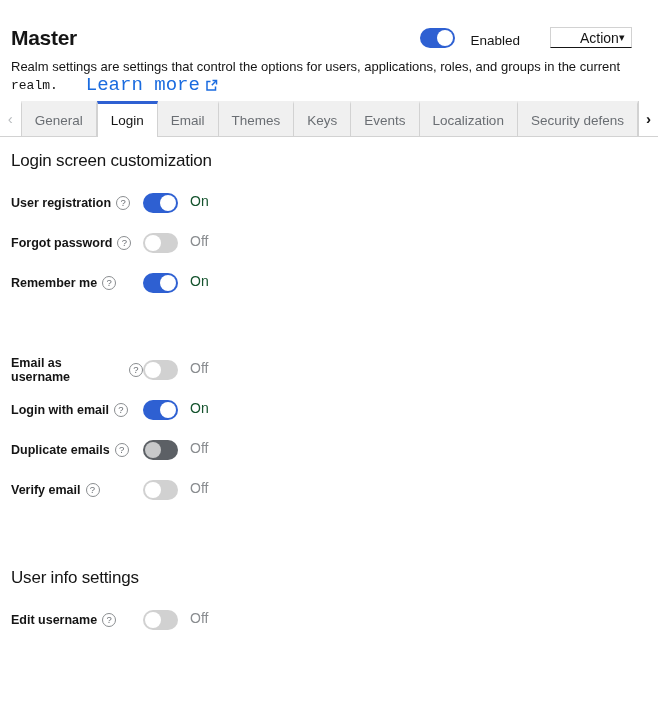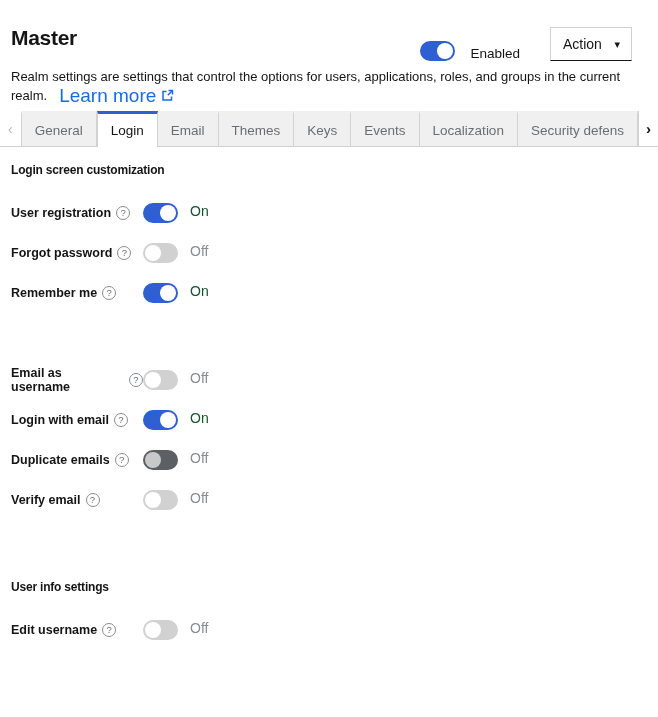--- a/index.html
+++ b/index.html
@@ -14,33 +14,33 @@
   }
 
   
   .header { padding:25px 10px 0 11px; }
   .header-top { display:flex; justify-content:space-between; align-items:flex-start; }
   .page-title { font-size:21px; font-weight:700; letter-spacing:-0.3px; line-height:26px; }
   .controls { display:flex; align-items:flex-end; margin-top:2px; margin-right:16px; }
   .enabled-label { font-size:13.5px; margin-left:15px; }
   .action-btn {
     margin-left:30px;
-    width:82px; height:34px;
+    width:82px; height:21px;
     background:#fff;
     border:1px solid #d2d2d2;
     border-bottom:1.5px solid #151515;
     display:flex; align-items:center; justify-content:space-between;
-    padding:0 11px 0 12px;
+    padding:0 11px 0 29px;
     font-size:14px; color:#151515;
     cursor:pointer;
   }
   .caret { font-size:11px; color:#151515; }
 
   .description { margin-top:6px; font-size:13px; line-height:19px; color:#151515; }
-  .desc-line2 { display:flex; align-items:center; gap:12px; }
+  .desc-line2 { display:flex; align-items:center; gap:28px;font-family:Liberation Mono, monospace; }
   .learn-more { display:inline-flex; align-items:center; gap:5px; color:#1a6bdf; font-size:19px; text-decoration:none; cursor:pointer; }
   .ext-icon svg { display:block; }
 
   
   .toggle {
     width:35px; height:20px; border-radius:10px;
     position:relative; flex:0 0 35px; cursor:pointer;
   }
   .toggle .knob {
     width:16px; height:16px; border-radius:50%;
@@ -75,21 +75,21 @@
     border-top:3px solid #2e60d2;
     border-left:1px solid #d2d2d2; border-right:1px solid #d2d2d2;
     border-bottom:none;
   }
   .tab-fill { flex:1; border-bottom:1px solid #d2d2d2; }
 
   
   .content { padding:13px 10px 0 11px; }
   .section { margin-bottom:67px; }
   .section:last-child { margin-bottom:0; }
-  .section-heading { font-size:12px; font-weight:700; letter-spacing:-0.2px; margin:0 0 22px; line-height:21px; }
+  .section-heading { font-size:17px; font-weight:400; letter-spacing:-0.2px; margin:0 0 22px; line-height:21px; }
   .row { display:flex; height:20px; margin-bottom:20px; }
   .row:last-child { margin-bottom:0; }
   .label-wrap { width:132px; display:flex; align-items:center; gap:5px; font-size:12.5px; font-weight:700; }
   .help {
     width:14px; height:14px; flex:0 0 14px;
     border:1px solid #8a8d90; border-radius:50%;
     font-size:9.5px; font-weight:400; line-height:12px; text-align:center;
     color:#6a6e73; cursor:pointer;
   }
   .state { margin-left:12px; font-size:14px; color:#14532d; }

